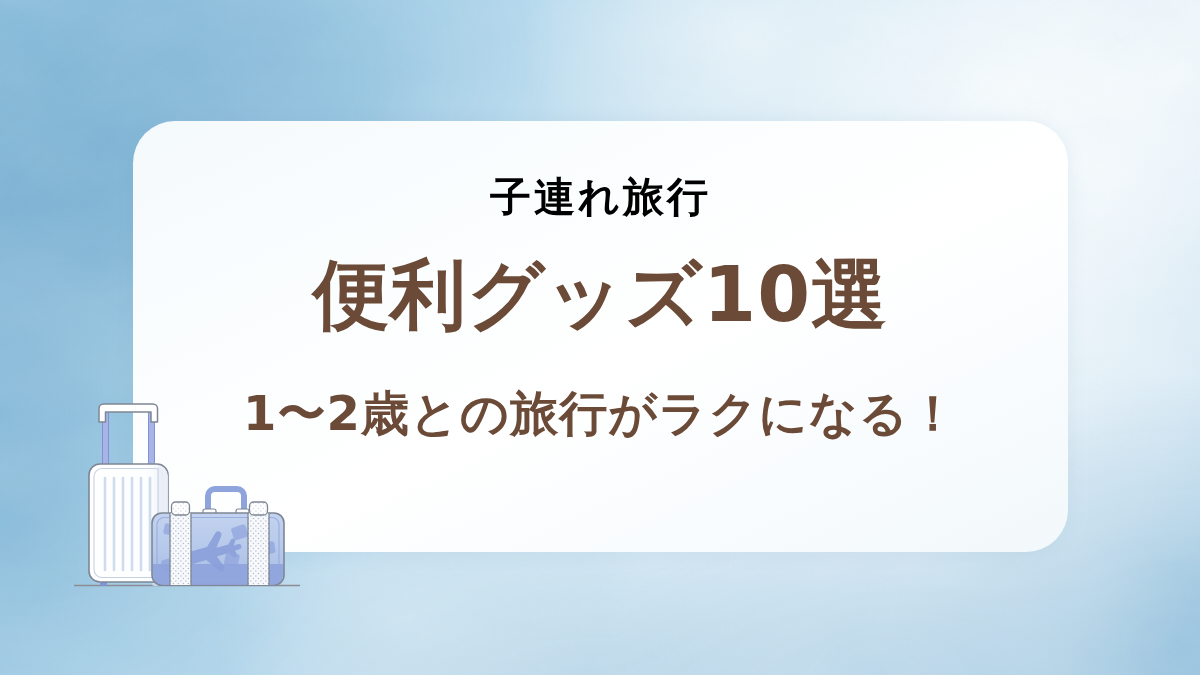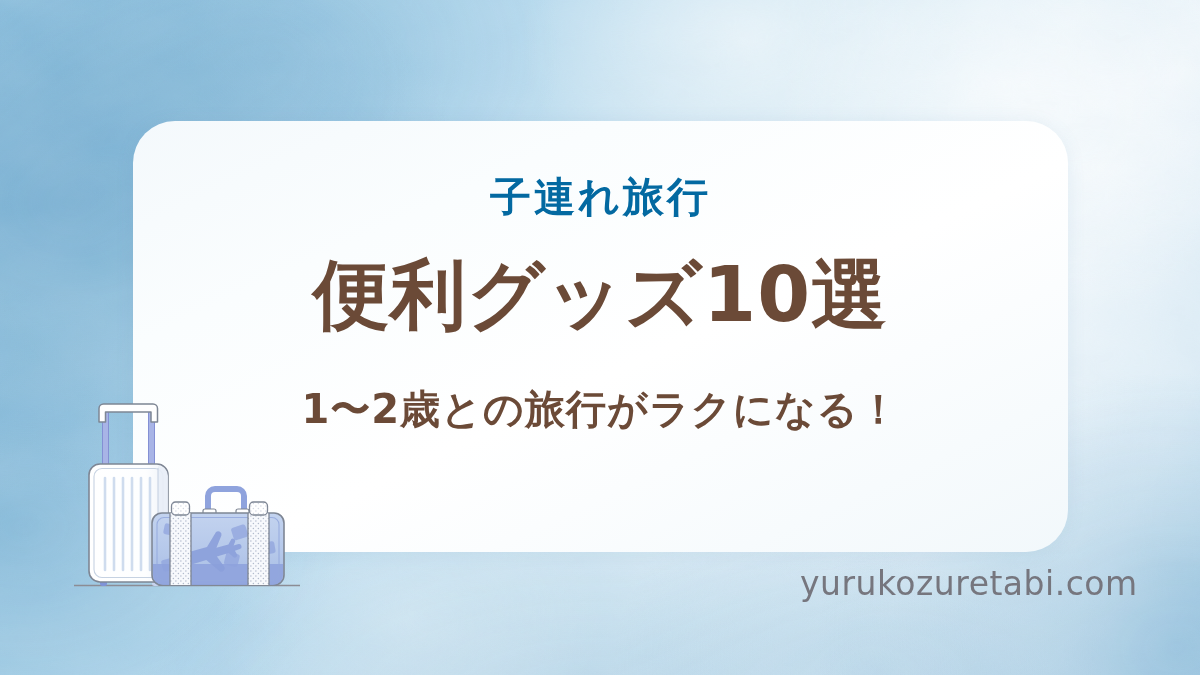--- a/index.html
+++ b/index.html
@@ -92,38 +92,38 @@
     flex-direction: column;
     align-items: center;
     justify-content: flex-start;
     padding-top: 56px;
     box-sizing: border-box;
   }
   .eyebrow {
     font-family: "DejaVu Sans", "Liberation Sans", sans-serif;
     font-size: 41px;
     font-weight: 700;
-    color: #0369a1;
+    color: #000000;
     letter-spacing: 3px;
     line-height: 1;
     white-space: nowrap;
   }
   .headline {
     font-family: "DejaVu Sans", "Liberation Sans", sans-serif;
     font-size: 76px;
     font-weight: 700;
     color: #6b4a37;
     letter-spacing: 1px;
     line-height: 1;
     margin-top: 39px;
     white-space: nowrap;
   }
   .tagline {
     font-family: "DejaVu Sans", "Liberation Sans", sans-serif;
-    font-size: 40px;
+    font-size: 48px;
     font-weight: 700;
     color: #6b4a37;
     letter-spacing: 1px;
     line-height: 1;
     margin-top: 56px;
     white-space: nowrap;
   }
 
   
   .watermark {
@@ -179,21 +179,20 @@
   </svg>
 
   <div class="card"></div>
 
   <div class="text-block">
     <div class="eyebrow">子連れ旅行</div>
     <div class="headline">便利グッズ10選</div>
     <div class="tagline">1〜2歳との旅行がラクになる！</div>
   </div>
 
-  <div class="watermark">yurukozuretabi.com</div>
 
   <svg class="luggage" viewBox="0 0 230 205">
     <defs>
       <pattern id="dots" width="5" height="5" patternUnits="userSpaceOnUse">
         <circle cx="1.4" cy="1.4" r="0.75" fill="#9aa6bd" opacity="0.75"></circle>
         <circle cx="3.9" cy="3.9" r="0.75" fill="#9aa6bd" opacity="0.75"></circle>
       </pattern>
       <linearGradient id="whitecase" x1="0" y1="0" x2="1" y2="0">
         <stop offset="0%" stop-color="#ffffff"></stop>
         <stop offset="72%" stop-color="#fdfeff"></stop>

